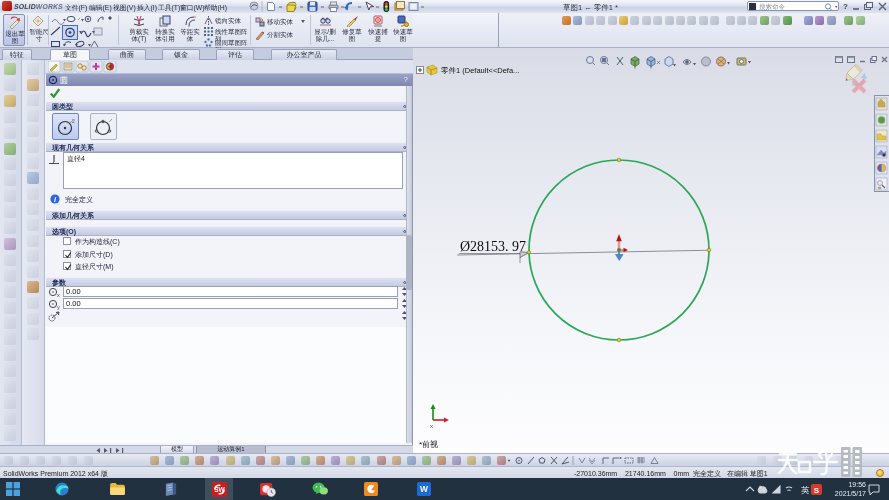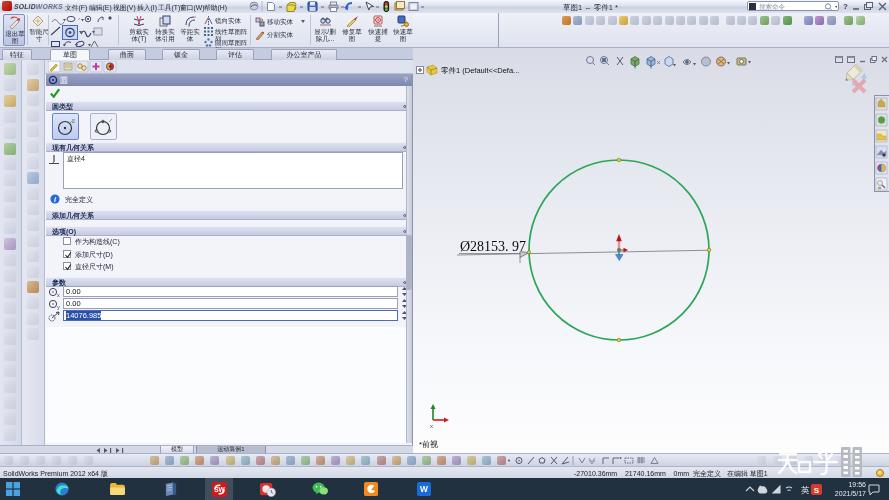--- a/index.html
+++ b/index.html
@@ -582,21 +582,20 @@
       </svg>
  <div class="pfield" style="top:238px">0.00</div>
  <div class="spin" style="top:238px"><svg width="7" height="11" viewBox="0 0 7 11">
           <path d="M1 4 l2.5-3 2.5 3z" fill="#49507a"></path>
           <path d="M1 7 l2.5 3 2.5-3z" fill="#49507a"></path>
         </svg></div>
  <svg class="abs" style="left:3px;top:251px" width="13" height="11" viewBox="0 0 13 11">
         <circle cx="4" cy="7" r="3" fill="none" stroke="#445" stroke-dasharray="1.5 1"></circle>
         <path d="M4 7 L11 1 m0 0 l-3 .5 m3 -.5 l-.5 3" stroke="#445" fill="none"></path>
       </svg>
- <div class="pfield" style="top:250px;border-color:#4a6ac0"><span style="background:#2a50a8;color:#fff">14076.985</span></div>
  <div class="spin" style="top:250px"><svg width="7" height="11" viewBox="0 0 7 11">
           <path d="M1 4 l2.5-3 2.5 3z" fill="#49507a"></path>
           <path d="M1 7 l2.5 3 2.5-3z" fill="#49507a"></path>
         </svg></div>
  <div class="abs" style="left:361px;top:26px;width:6px;height:357px;background:linear-gradient(90deg,#dde1ec,#c5cada);border-left:1px solid #b0b6c8"></div>
  <div class="abs" style="left:361px;top:175px;width:6px;height:55px;background:#aeb4c6;border-radius:2px"></div>
 </div>
 <div class="abs" id="mtabs">
  <svg class="abs" style="left:96px;top:1px" width="60" height="7" viewBox="0 0 60 7">
         <g fill="#556">

